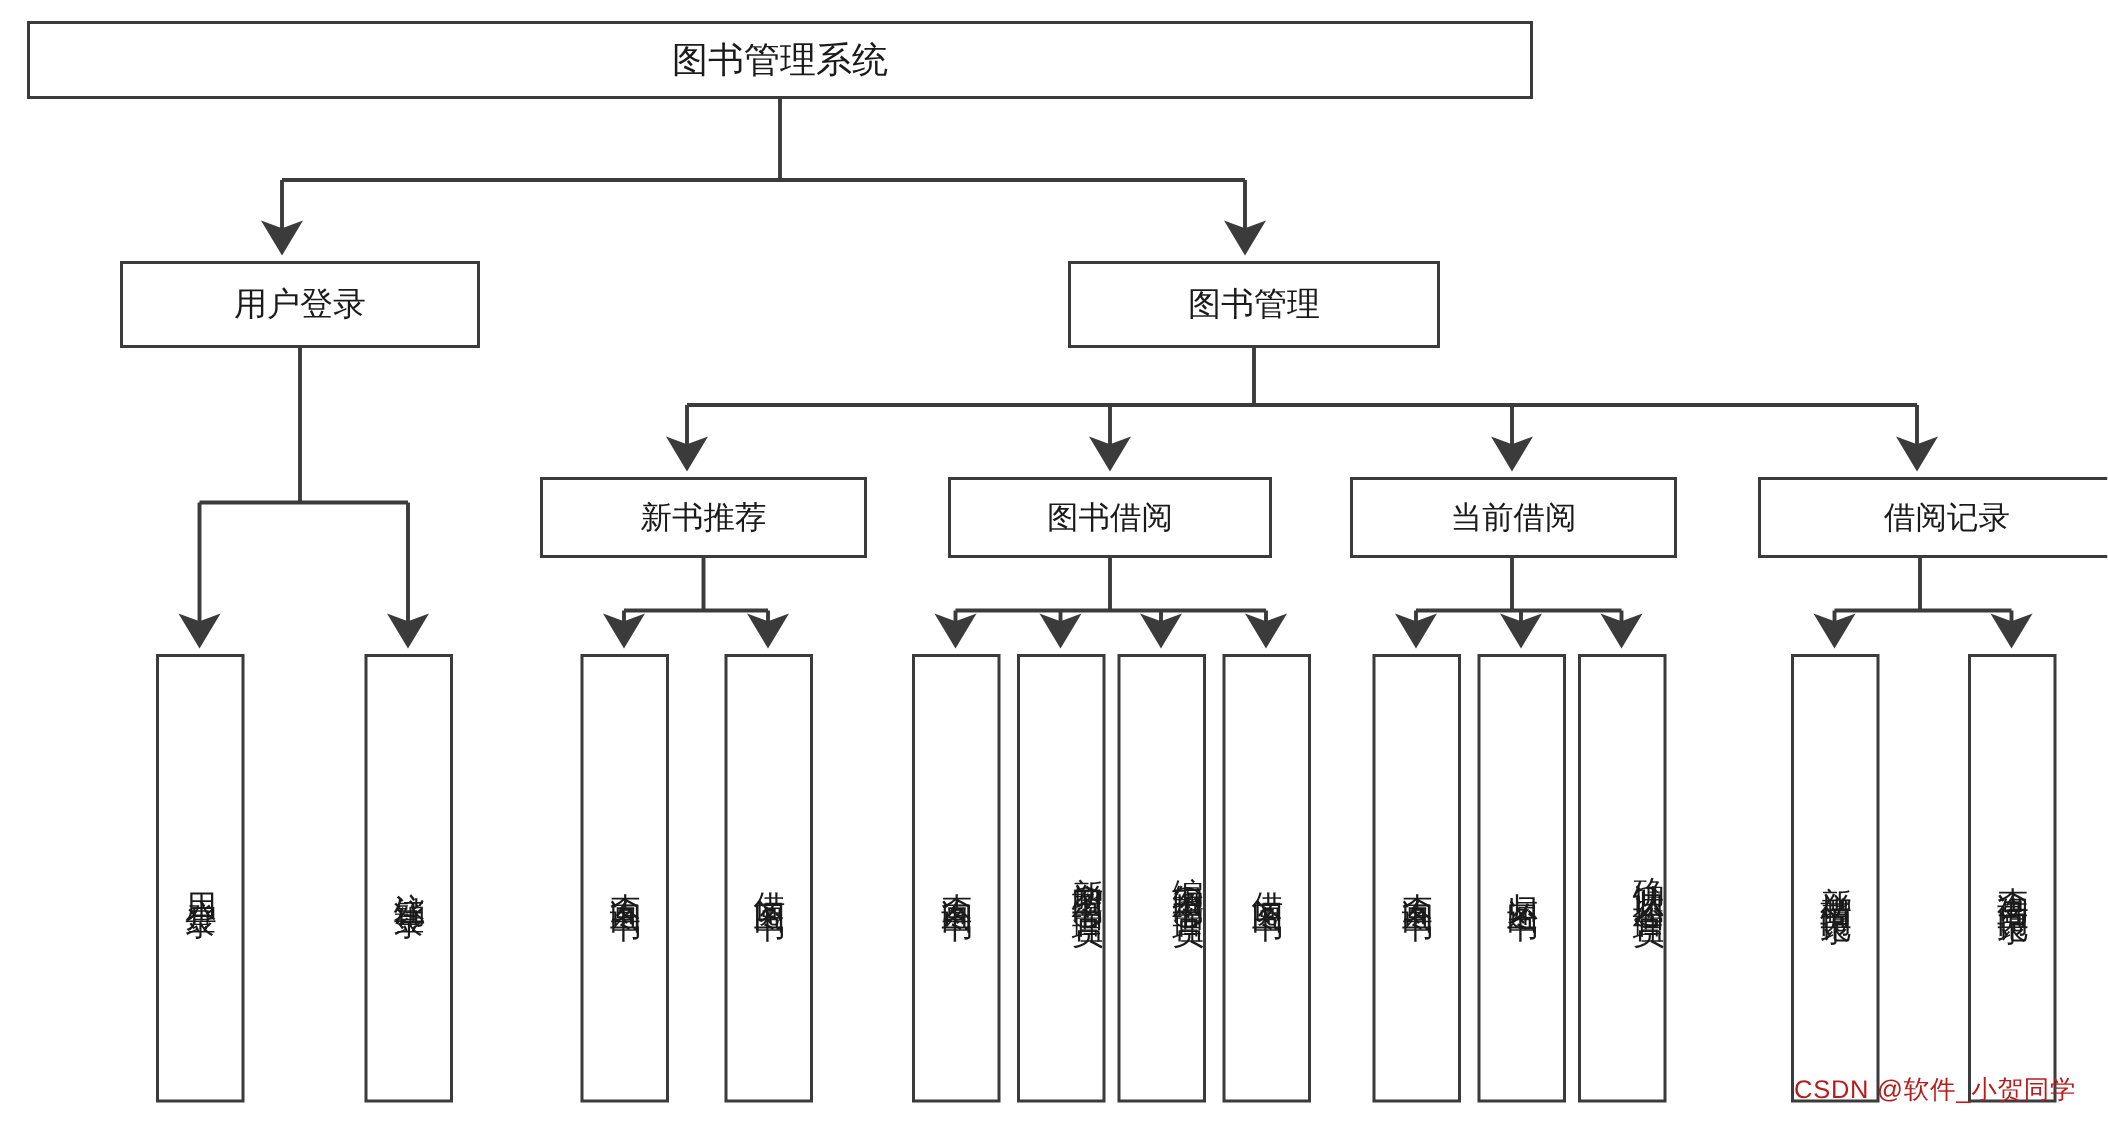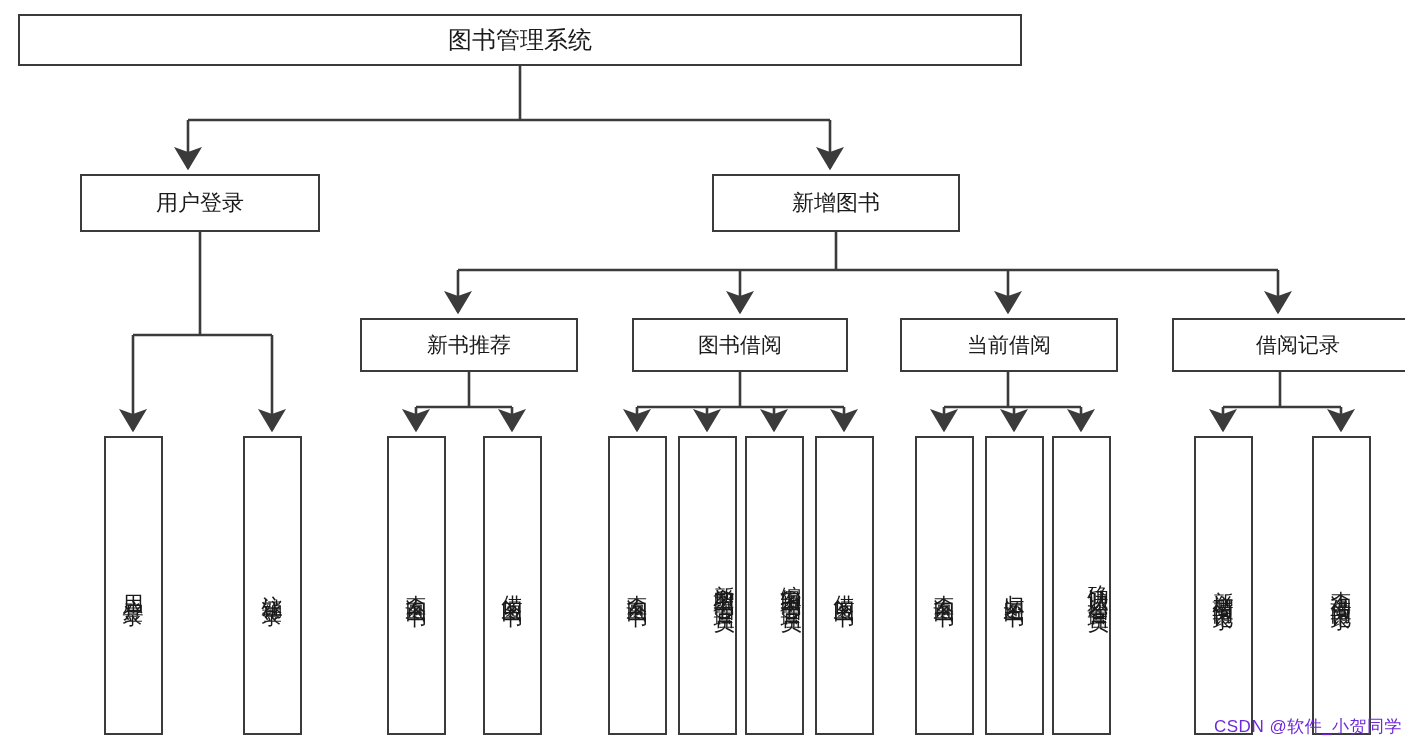--- a/index.html
+++ b/index.html
@@ -126,21 +126,21 @@
   </svg>
 
   <div class="node root" id="node-root" style="left: 18px; top: 14px; width: 1004px; height: 52px; border-color: rgb(59, 59, 59); background: rgb(255, 255, 255); color: rgb(26, 26, 26);">
     <span class="label">图书管理系统</span>
   </div>
 
   <div class="node level2" id="node-l2-0" style="left: 80px; top: 174px; width: 240px; height: 58px; border-color: rgb(59, 59, 59); background: rgb(255, 255, 255); color: rgb(26, 26, 26);">
     <span class="label">用户登录</span>
   </div>
   <div class="node level2" id="node-l2-1" style="left: 712px; top: 174px; width: 248px; height: 58px; border-color: rgb(59, 59, 59); background: rgb(255, 255, 255); color: rgb(26, 26, 26);">
-    <span class="label">新增图书</span>
+    <span class="label">图书管理</span>
   </div>
 
   <div class="node level3" id="node-l3-0" style="left: 360px; top: 318px; width: 218px; height: 54px; border-color: rgb(59, 59, 59); background: rgb(255, 255, 255); color: rgb(26, 26, 26);">
     <span class="label">新书推荐</span>
   </div>
   <div class="node level3" id="node-l3-1" style="left: 632px; top: 318px; width: 216px; height: 54px; border-color: rgb(59, 59, 59); background: rgb(255, 255, 255); color: rgb(26, 26, 26);">
     <span class="label">图书借阅</span>
   </div>
   <div class="node level3" id="node-l3-2" style="left: 900px; top: 318px; width: 218px; height: 54px; border-color: rgb(59, 59, 59); background: rgb(255, 255, 255); color: rgb(26, 26, 26); text-align: center;">
     <span class="label">当前借阅</span>
@@ -182,15 +182,15 @@
   <div class="node leaf" id="node-leaf-10" style="left: 1052px; top: 436px; width: 59px; height: 299px; border-color: rgb(59, 59, 59); background: rgb(255, 255, 255); color: rgb(26, 26, 26);">
     <span class="label">确认归还（管理员）</span>
   </div>
   <div class="node leaf mid" id="node-leaf-11" style="left: 1194px; top: 436px; width: 59px; height: 299px; border-color: rgb(59, 59, 59); background: rgb(255, 255, 255); color: rgb(26, 26, 26);">
     <span class="label">新增借阅记录</span>
   </div>
   <div class="node leaf mid" id="node-leaf-12" style="left: 1312px; top: 436px; width: 59px; height: 299px; border-color: rgb(59, 59, 59); background: rgb(255, 255, 255); color: rgb(26, 26, 26);">
     <span class="label">查询借阅记录</span>
   </div>
 
-  <div class="watermark" id="watermark" style="left: 1196px; top: 715px; color: #6d28d9; margin-left: 18px;">CSDN @软件_小贺同学</div>
+  <div class="watermark" id="watermark" style="left: 1196px; top: 715px; color: #b91c1c;">CSDN @软件_小贺同学</div>
 
 </div>
 
 </body></html>

